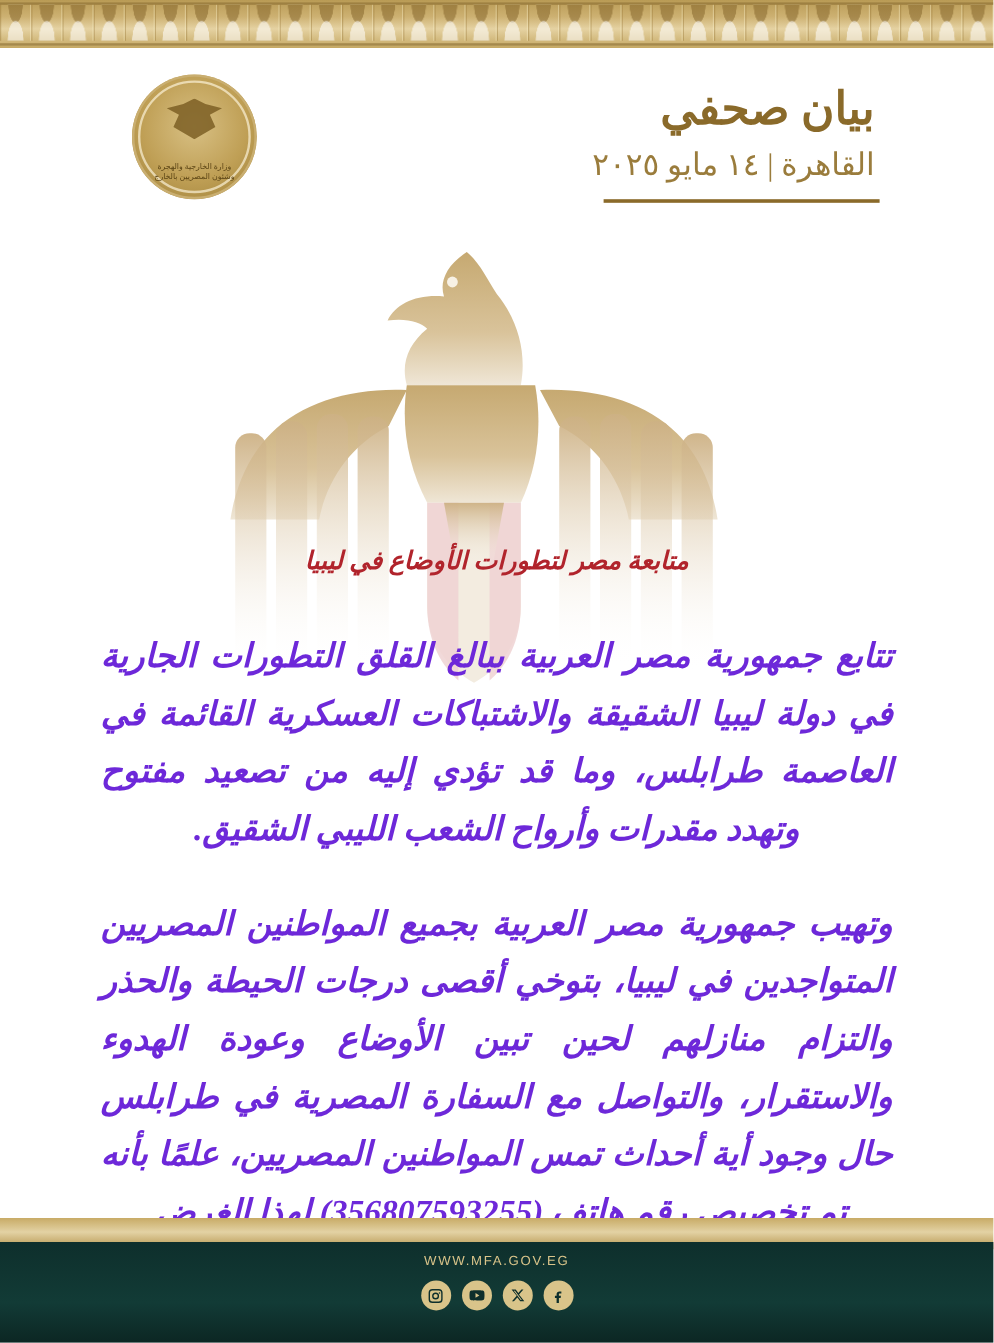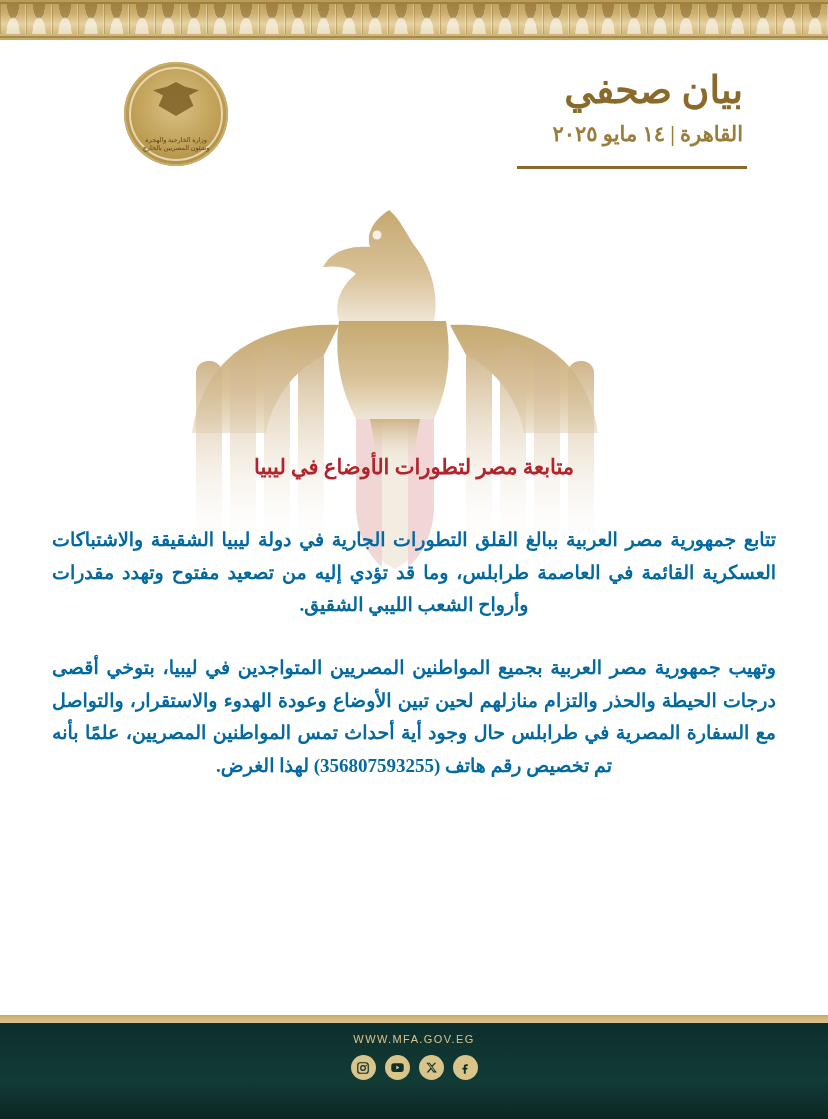--- a/index.html
+++ b/index.html
@@ -45,38 +45,38 @@
     position: absolute;
     left: 0; width: 828px; height: 2px;
     background: rgba(120,90,35,.45);
   }
   .band-line.l1 { top: 2px; }
   .band-line.l2 { top: 36px; }
 
   
   .header {
     position: absolute;
-    top: 40px; left: 16px;
+    top: 40px; left: 2px;
     width: 775px;
     height: 145px;
   }
   .press-title {
     position: absolute;
     top: 28px; right: 48px;
     font-size: 38px;
     font-weight: bold;
     color: #8a6a2a;
     letter-spacing: 1px;
     white-space: nowrap;
   }
   .press-date {
     position: absolute;
     top: 82px; right: 48px;
-    font-size: 21px;
-    font-weight: bold;
+    font-size: 26px;
+    font-weight: normal;
     color: #9a7c3c;
     white-space: nowrap;
   }
   .title-rule {
     position: absolute;
     top: 126px; right: 44px;
     width: 230px; height: 3px;
     background: #8a6a2a;
   }
 
@@ -123,49 +123,50 @@
     width: 560px; height: 420px;
     opacity: 1;
     pointer-events: none;
   }
 
   
   .content {
     position: absolute;
     top: 455px; left: 0;
     width: 828px;
-    padding: 0 52px;
+    padding: 0 84px;
     box-sizing: border-box;
     text-align: justify;
+    font-style: italic;
   }
   .doc-title {
     color: #b1242c;
     font-size: 21px;
     font-weight: bold;
     text-align: center;
     margin: 0 0 44px 0;
     letter-spacing: .2px;
   }
   .para {
-    font-size: 19px;
+    font-size: 28px;
     line-height: 1.72;
-    color: #0369a1;
+    color: #6d28d9;
     font-weight: bold;
     margin: 0 0 30px 0;
     text-align: justify;
     text-align-last: center;
   }
   .para:last-child { margin-bottom: 0; }
 
   
   .footer {
     position: absolute;
     bottom: 0; left: 0;
     width: 828px;
-    height: 96px;
+    height: 84px;
     background: linear-gradient(180deg,#0e2f2c 0%, #123b36 60%, #0c2623 100%);
   }
   .footer-top-band {
     position: absolute;
     bottom: 78px; left: 0;
     width: 828px; height: 26px;
     background: linear-gradient(180deg,#c8ab66 0%, #e3d2a4 45%, #b4944c 100%);
   }
   .footer-url {
     position: absolute;

